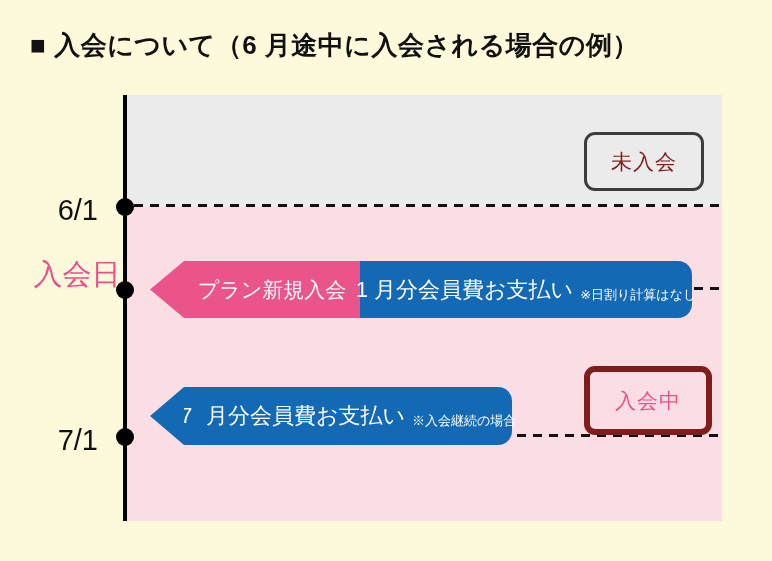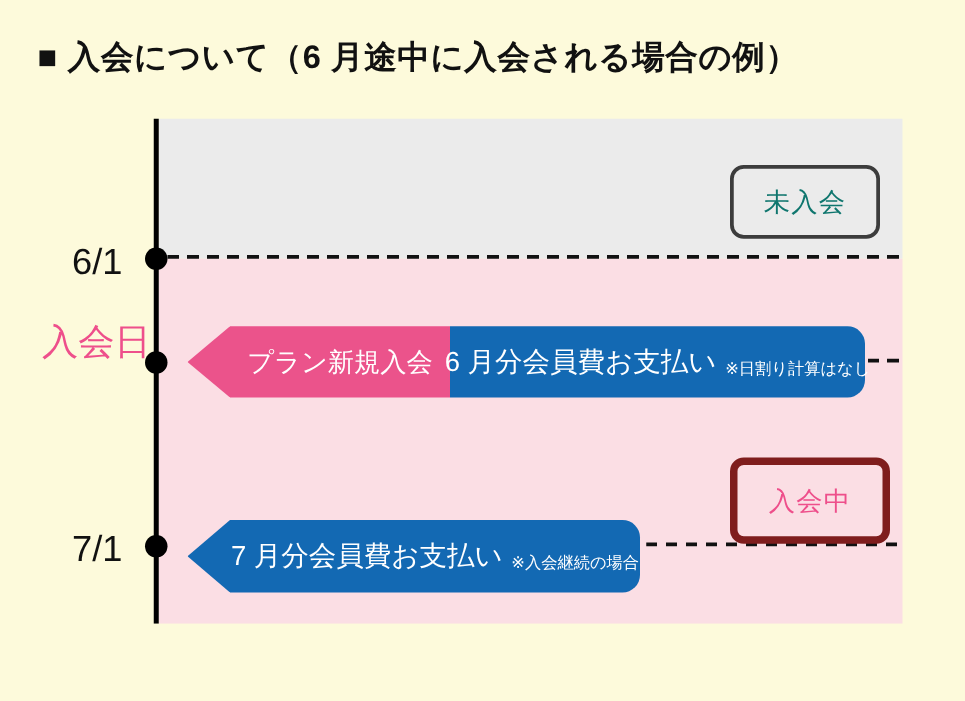--- a/index.html
+++ b/index.html
@@ -3,21 +3,21 @@
 <meta charset="utf-8">
 <style>
   html, body { margin: 0; padding: 0; }
   body {
     font-family: "Liberation Sans", "DejaVu Sans", sans-serif;
     background: #FDFADB;
   }
   .canvas {
     position: relative;
     width: 772px;
-    height: 499px;
+    height: 561px;
     background: #FDFADB;
     overflow: hidden;
   }
   .title {
     position: absolute;
     left: 30px;
     top: 28px;
     margin: 0;
     font-size: 26px;
     font-weight: 600;
@@ -79,21 +79,21 @@
     align-items: center;
     justify-content: center;
     font-size: 21px;
     border-radius: 11px;
     background: transparent;
     letter-spacing: 1px;
   }
   .badge-not-member {
     left: 584px; top: 132px; width: 114px; height: 53px;
     border: 3px solid #3C3C3C;
-    color: #0f766e;
+    color: #7f1d1d;
   }
   .badge-member {
     left: 584px; top: 366px; width: 116px; height: 57px;
     border: 6px solid #7f1d1d;
     color: #EE4F8B;
   }
 
   .arrow {
     position: absolute;
     display: flex;
@@ -122,21 +122,21 @@
     border-radius: 0 14px 14px 0;
     display: flex;
     align-items: center;
     justify-content: center;
     color: #fff;
     white-space: nowrap;
   }
   .banner-june .main, .arrow-july .main { font-size: 22px; }
   .banner-june .note, .arrow-july .note { font-size: 13px; margin-left: 7px; margin-top: 10px; }
 
-  .arrow-july { left: 150px; top: 416px; height: 58px; }
+  .arrow-july { left: 150px; top: 387px; height: 58px; font-family: Liberation Mono, monospace; }
   .arrow-july .tip  { background: #1369B3; }
   .arrow-july .body {
     width: 328px;
     background: #1369B3;
     border-radius: 0 14px 14px 0;
   }
 </style>
 </head>
 <body>
 
@@ -174,21 +174,21 @@
   <div class="badge badge-member">
     <span>入会中</span>
   </div>
 
   <div class="arrow arrow-plan">
     <span class="tip"></span>
     <span class="body">プラン新規入会</span>
   </div>
 
   <div class="banner-june">
-    <span class="main">6 月分会員費お支払い</span>
+    <span class="main">1 月分会員費お支払い</span>
     <span class="note">※日割り計算はなし</span>
   </div>
 
   <div class="arrow arrow-july">
     <span class="tip"></span>
     <span class="body">
       <span class="main">7 月分会員費お支払い</span>
       <span class="note">※入会継続の場合</span>
     </span>
   </div>

